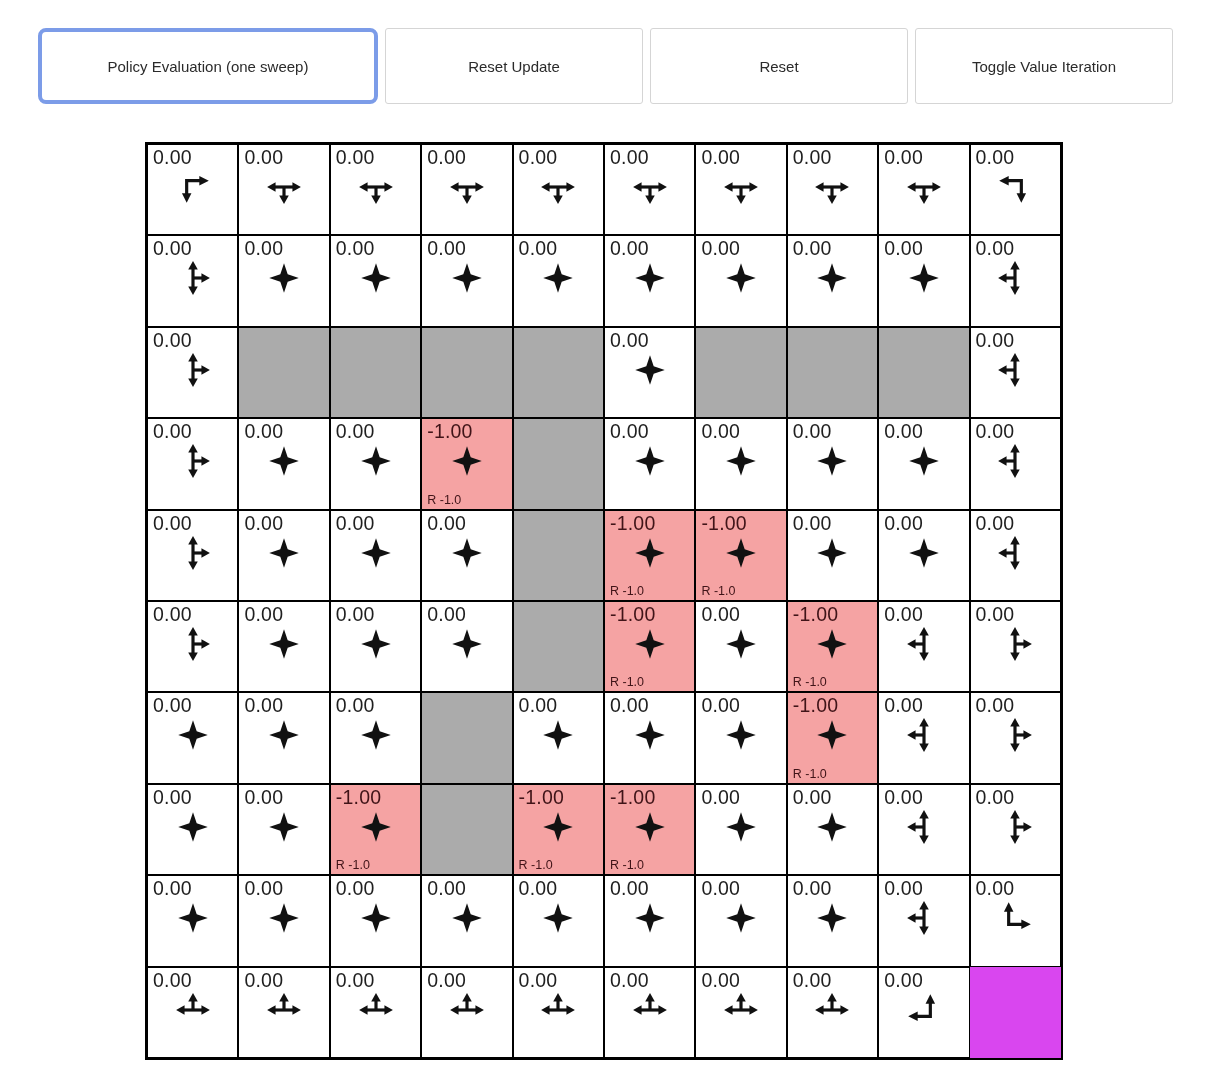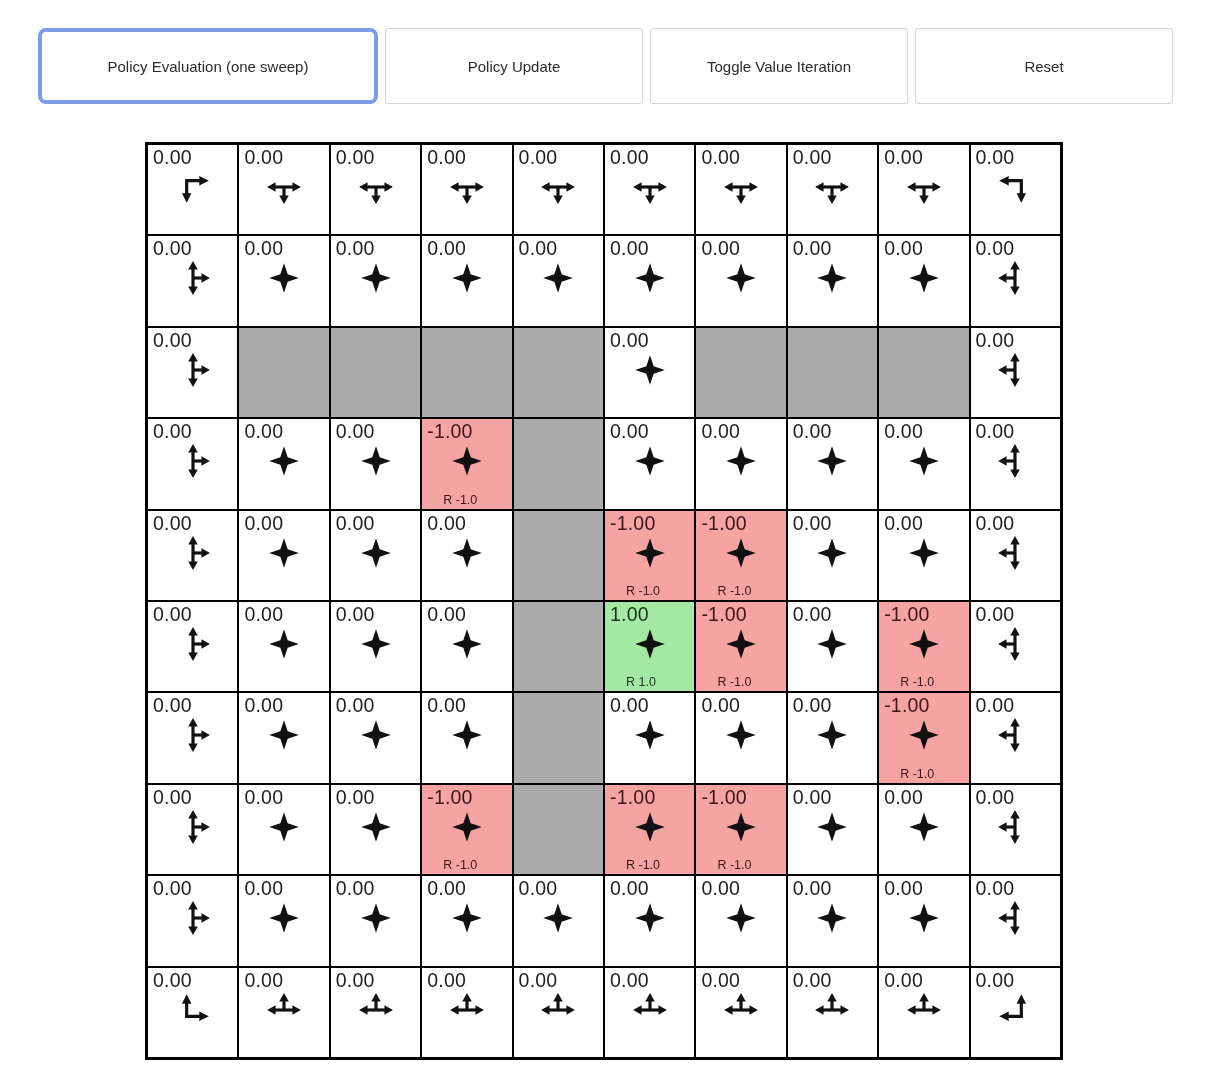--- a/index.html
+++ b/index.html
@@ -34,40 +34,40 @@
   }
   .cell{
     position:relative;border:1px solid var(--grid-line,#000);
     background:#ffffff;box-sizing:border-box;cursor:pointer;
   }
   .cell .val{
     position:absolute;top:1px;left:5px;font-size:19.5px;color:#1f1f1f;
     letter-spacing:0.2px;
   }
   .cell .rlabel{
-    position:absolute;bottom:2px;left:21px;font-size:12.5px;font-weight:500;color:#1f1f1f;
+    position:absolute;bottom:2px;left:5px;font-size:12.5px;font-weight:500;color:#1f1f1f;
   }
   .cell svg{
     position:absolute;top:23px;left:50%;transform:translateX(-50%);
     width:38px;height:38px;
   }
   .cell.w{background:var(--wall-bg,#ababab);}
   .cell.neg{background:var(--negative-bg,#f5a3a3);padding-left:31px;}
   .cell.neg .val,.cell.neg .rlabel{color:#401418;}
   .cell.pos{background:var(--positive-bg,#a3e8a3);}
   .cell.pos .val,.cell.pos .rlabel{color:#173517;}
 </style>
 </head>
 <body>
 
 <div class="toolbar">
   <button class="btn selected">Policy Evaluation (one sweep)</button>
-  <button class="btn">Policy Update</button>
+  <button class="btn">Reset Update</button>
+  <button class="btn">Reset</button>
   <button class="btn">Toggle Value Iteration</button>
-  <button class="btn">Reset</button>
 </div>
 
 <div class="grid">
     <div class="cell">
       <div class="val">0.00</div>
       <svg viewBox="0 0 36 36">
         <path d="M12,25 L12,12 L25,12" fill="none" stroke="#111" stroke-width="3"></path>
         <polygon points="12,33 7.5,24 16.5,24" fill="#111"></polygon>
         <polygon points="33,12 24,7.5 24,16.5" fill="#111"></polygon>
       </svg>
@@ -429,27 +429,20 @@
         <polygon points="18,4 21.5,14.5 32,18 21.5,21.5 18,32 14.5,21.5 4,18 14.5,14.5" fill="#111"></polygon>
       </svg>
     </div>
     <div class="cell">
       <div class="val">0.00</div>
       <svg viewBox="0 0 36 36">
         <polygon points="18,4 21.5,14.5 32,18 21.5,21.5 18,32 14.5,21.5 4,18 14.5,14.5" fill="#111"></polygon>
       </svg>
     </div>
     <div class="cell w"></div>
-    <div class="cell pos">
-      <div class="val">1.00</div>
-      <svg viewBox="0 0 36 36">
-        <polygon points="18,4 21.5,14.5 32,18 21.5,21.5 18,32 14.5,21.5 4,18 14.5,14.5" fill="#111"></polygon>
-      </svg>
-      <div class="rlabel">R 1.0</div>
-    </div>
     <div class="cell neg">
       <div class="val">-1.00</div>
       <svg viewBox="0 0 36 36">
         <polygon points="18,4 21.5,14.5 32,18 21.5,21.5 18,32 14.5,21.5 4,18 14.5,14.5" fill="#111"></polygon>
       </svg>
       <div class="rlabel">R -1.0</div>
     </div>
     <div class="cell">
       <div class="val">0.00</div>
       <svg viewBox="0 0 36 36">

